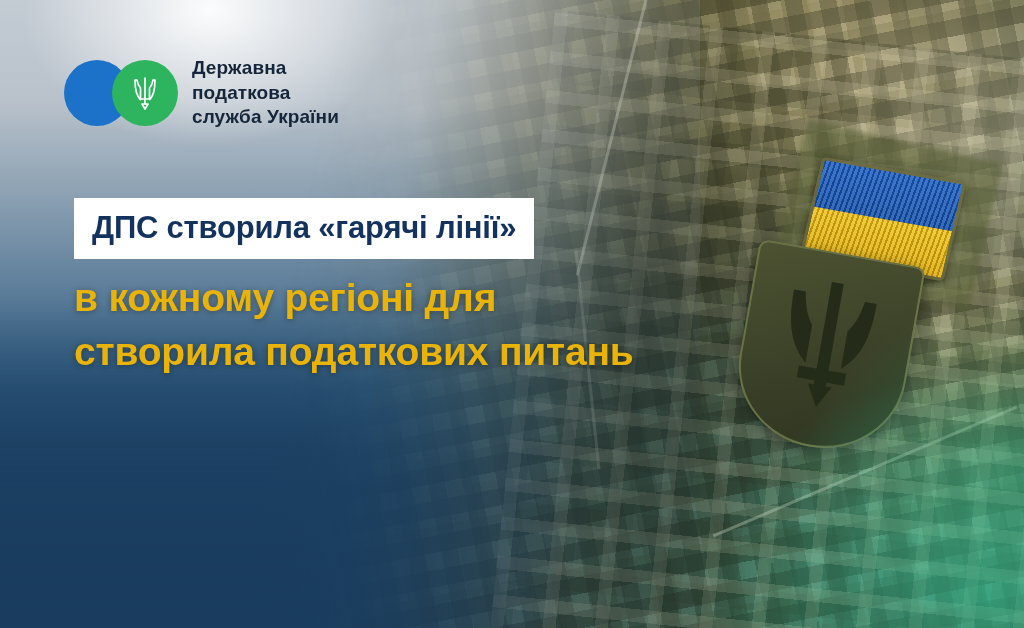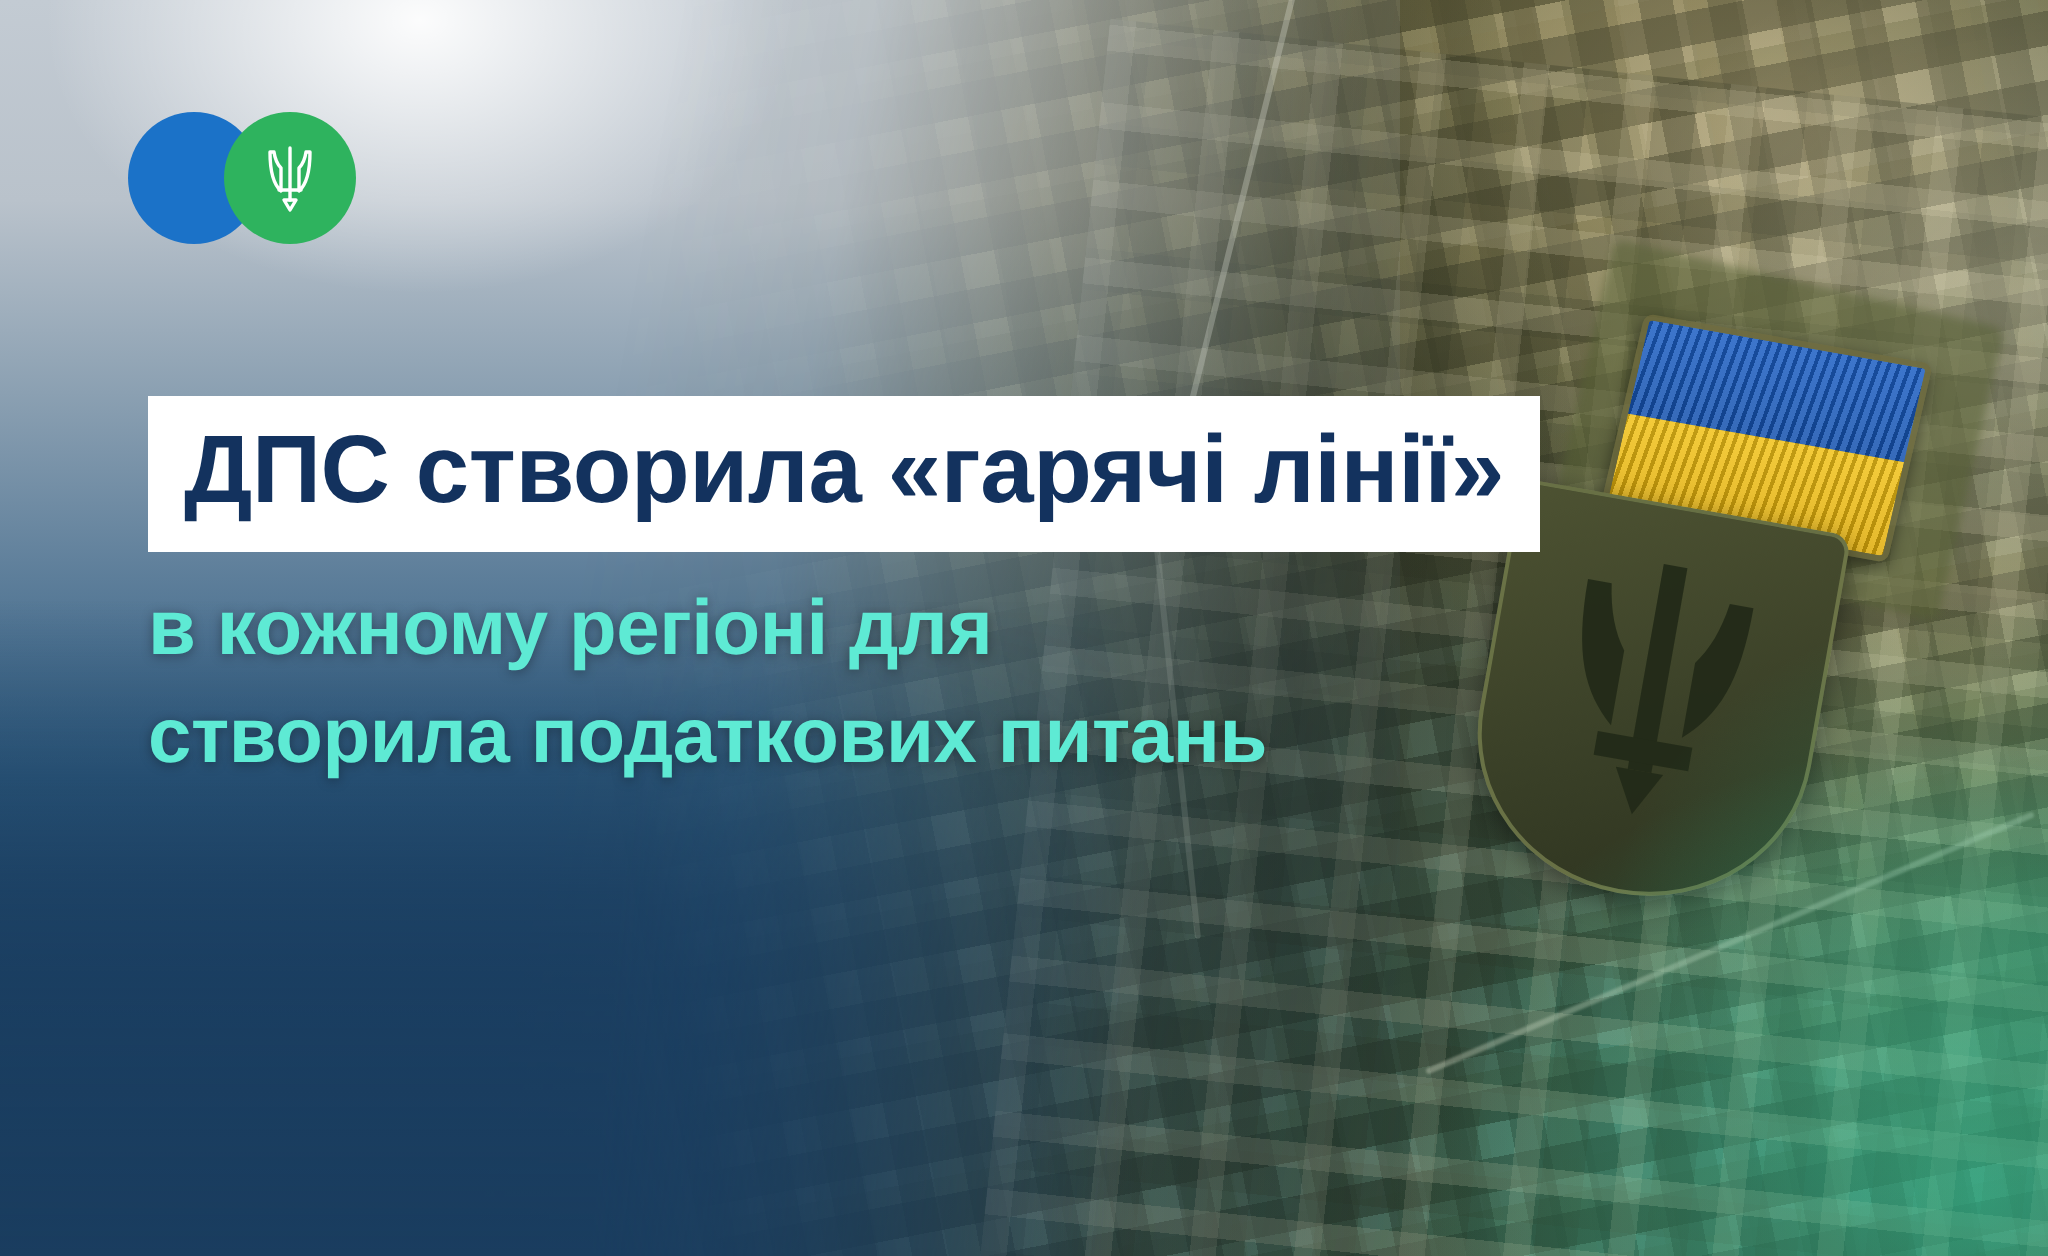--- a/index.html
+++ b/index.html
@@ -197,30 +197,30 @@
   
   .headline {
     position: absolute;
     left: 74px; top: 198px;
     width: 720px;
   }
   .headline-hl {
     display: inline-block;
     background: #ffffff;
     color: #13325e;
-    font-size: 48px;
+    font-size: 31px;
     font-weight: bold;
     line-height: 1;
     padding: 14px 18px 16px 18px;
     letter-spacing: -.2px;
     white-space: nowrap;
   }
   .headline-rest {
     margin-top: 12px;
-    color: #5eead4;
+    color: #eab308;
     font-size: 39px;
     font-weight: bold;
     line-height: 1.38;
     letter-spacing: -.2px;
     text-shadow: 0 1px 6px rgba(0,0,0,.35);
   }
   .headline-rest div { white-space: nowrap; }
 </style>
 </head>
 <body>
@@ -270,20 +270,25 @@
           <g fill="none" stroke="#ffffff" stroke-width="3.4" stroke-linejoin="round" stroke-linecap="round">
             <path d="M30 6 L30 58"></path>
             <path d="M10 10 C10 30 13 42 21 49 L21 26 C17 22 15 17 14 10 Z"></path>
             <path d="M50 10 C50 30 47 42 39 49 L39 26 C43 22 45 17 46 10 Z"></path>
             <path d="M19 48 L41 48"></path>
             <path d="M24 58 L36 58 L30 68 Z"></path>
           </g>
         </svg>
       </div>
     </div>
+    <div class="logo-text">
+      <div>Державна</div>
+      <div>податкова</div>
+      <div>служба України</div>
+    </div>
   </div>
 
   <div class="headline">
     <div class="headline-hl">ДПС створила «гарячі лінії»</div>
     <div class="headline-rest">
       <div>в кожному регіоні для</div>
       <div>створила податкових питань</div>
     </div>
   </div>
 

